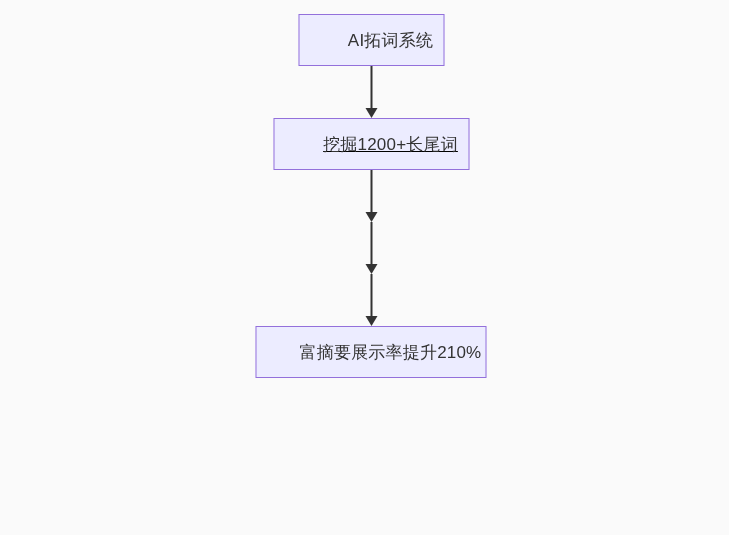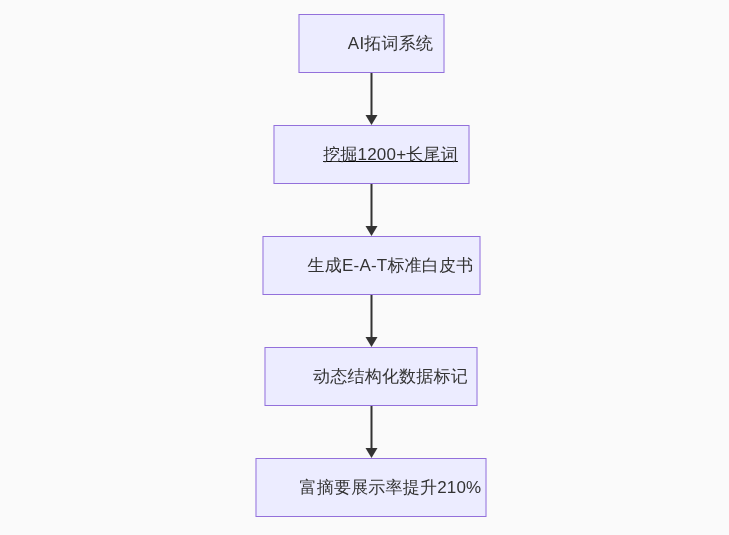--- a/index.html
+++ b/index.html
@@ -22,21 +22,21 @@
     position: absolute;
     left: 371px;
     top: 14px;
     transform: translateX(-50%);
     display: flex;
     flex-direction: column;
     align-items: center;
   }
   .node {
     box-sizing: border-box;
-    height: 59px;
+    height: 52px;
     background: var(--node-fill, #ECECFF);
     border: 1px solid var(--node-border, #9370DB);
     display: flex;
     align-items: center;
     justify-content: center;
     padding-left: 39px;
   }
   .node span {
     font-size: 17px;
     color: var(--text-color, #333333);
@@ -84,32 +84,26 @@
 
     <div class="node n2">
       <span>挖掘1200+长尾词</span>
     </div>
 
     <div class="arrow">
       <div class="line"></div>
       <div class="head"></div>
     </div>
 
-    <div class="node n3">
-      <span>生成E-A-T标准白皮书</span>
-    </div>
 
     <div class="arrow">
       <div class="line"></div>
       <div class="head"></div>
     </div>
 
-    <div class="node n4">
-      <span>动态结构化数据标记</span>
-    </div>
 
     <div class="arrow">
       <div class="line"></div>
       <div class="head"></div>
     </div>
 
     <div class="node n5">
       <span>富摘要展示率提升210%</span>
     </div>
 

